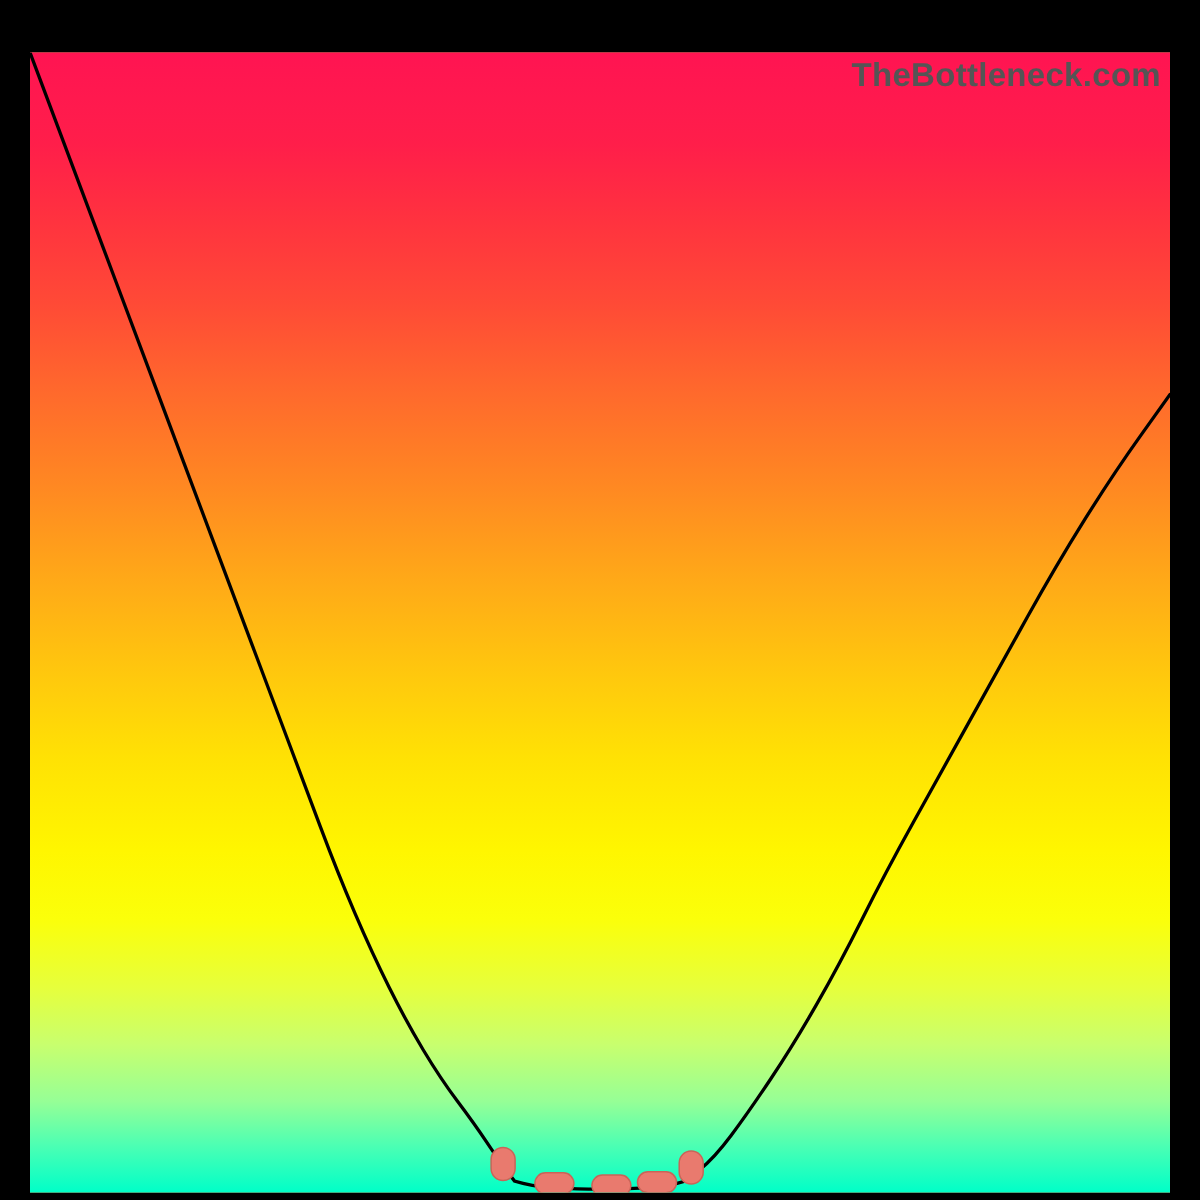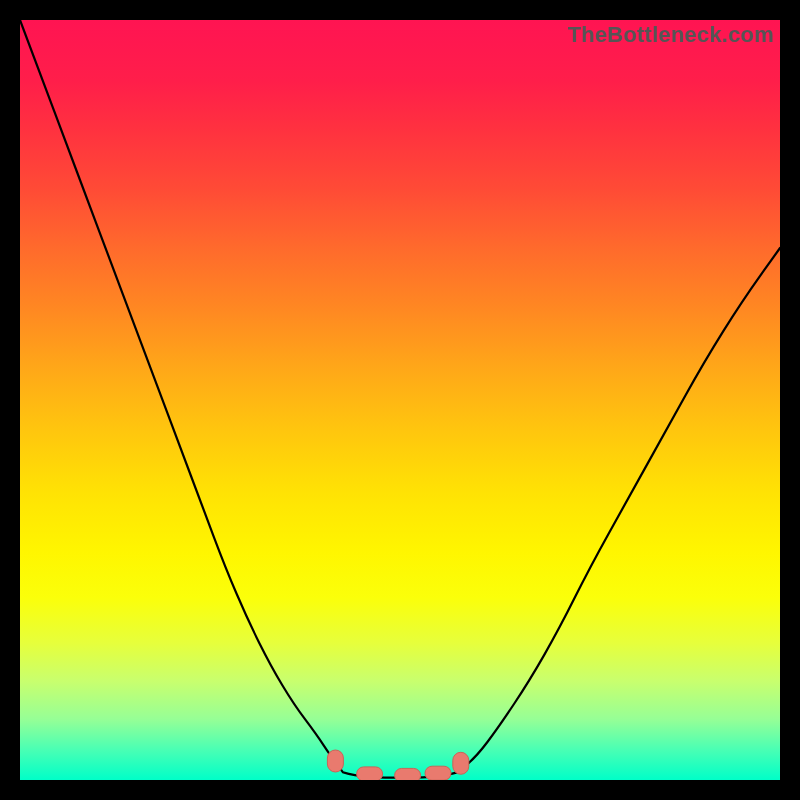--- a/index.html
+++ b/index.html
@@ -7,21 +7,21 @@
     padding: 0;
     width: 800px;
     height: 800px;
     background: #000;
     font-family: Arial, Helvetica, sans-serif;
     overflow: hidden;
   }
   .frame {
     position: absolute;
     left: 20px;
-    top: 20px;
+    top: 35px;
     width: 760px;
     height: 760px;
     background: #fdba74;
   }
   .gradient {
     position: absolute;
     left: 0;
     top: 0;
     width: 760px;
     height: 760px;

